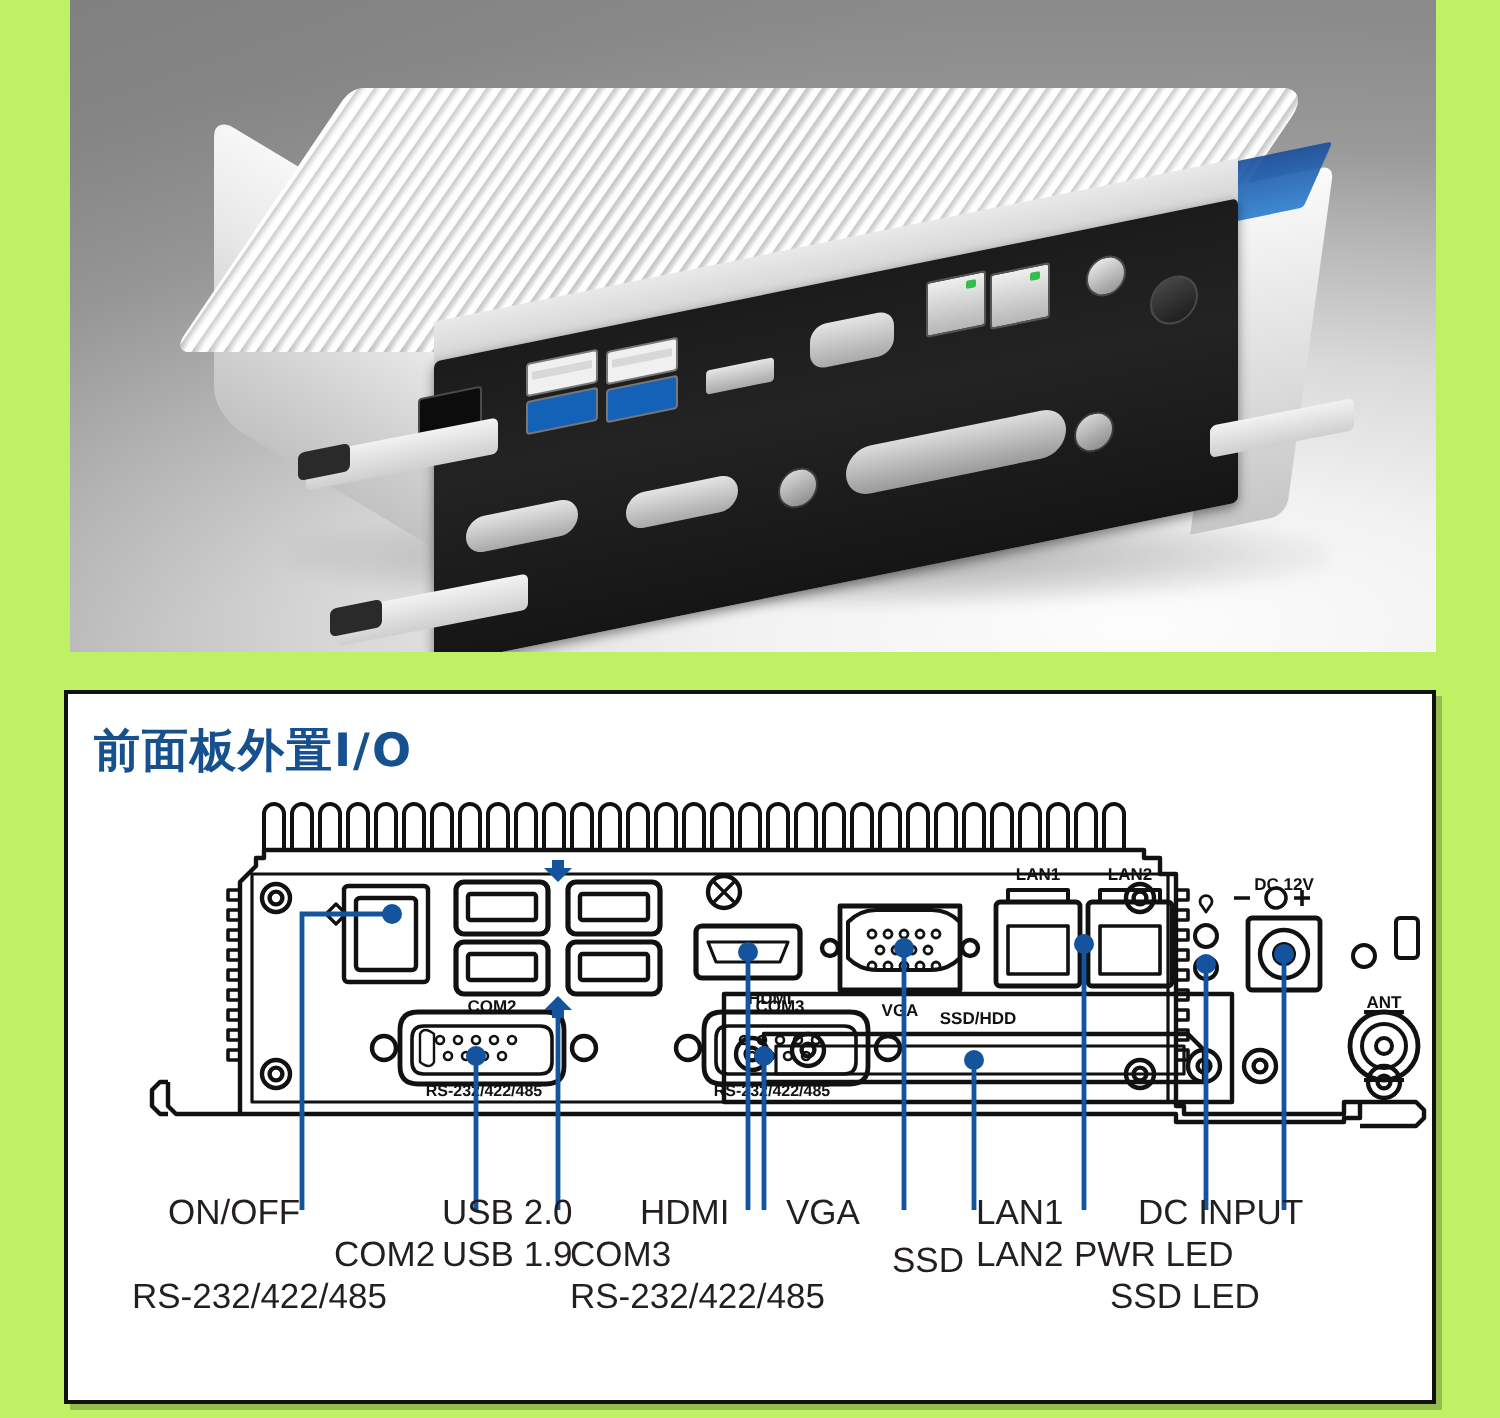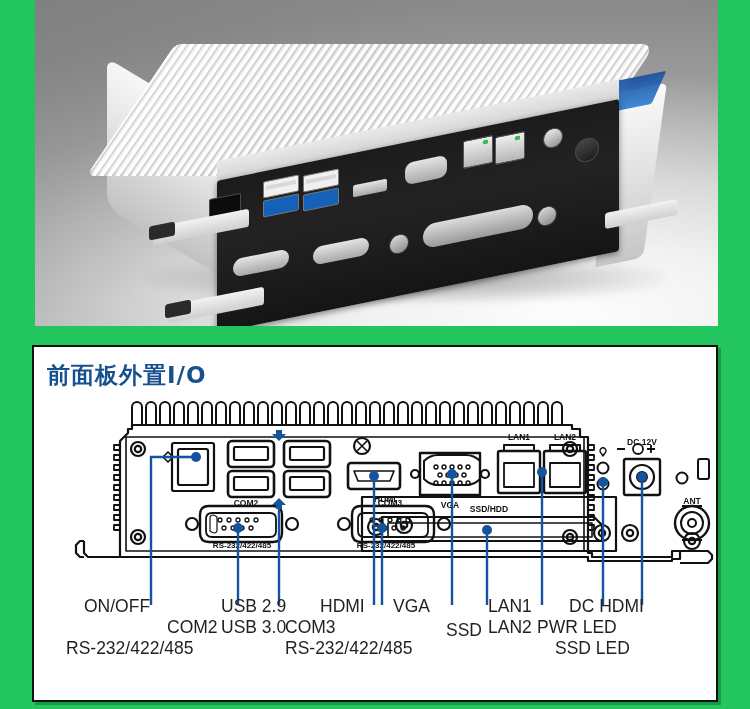--- a/index.html
+++ b/index.html
@@ -1,17 +1,17 @@
 <!DOCTYPE html>
 <html><head>
 <meta charset="utf-8">
 <style>
   html,body{margin:0;padding:0;background:#ffffff;}
   body{width:750px;height:709px;font-family:"Liberation Sans",sans-serif;overflow:hidden;}
-  .page{position:relative;width:750px;height:709px;background:#22c55e;}
+  .page{position:relative;width:750px;height:709px;background:#bef264;}
 
   
   .photo-wrap{position:absolute;left:35px;top:0px;width:683px;height:326px;overflow:hidden;}
   .photo-bg{position:absolute;inset:0;
     background:
       radial-gradient(130% 95% at 78% 96%, #fdfdfd 0%, #f2f2f2 22%, #d9d9d9 44%, #b9b9b9 62%, #9a9a9a 78%, #8a8a8a 100%);
   }
   .photo-bg2{position:absolute;inset:0;
     background:linear-gradient(160deg, rgba(120,120,120,.55) 0%, rgba(140,140,140,.25) 28%, rgba(255,255,255,0) 58%);
   }
@@ -374,26 +374,26 @@
       <circle cx="610" cy="132" r="5"></circle>
       <path d="M240,89 l7,7 l7,-7 l-4,0 l0,-4 l-6,0 l0,4 Z"></path>
       <path d="M240,160 l7,-7 l7,7 l-4,0 l0,4 l-6,0 l0,-4 Z"></path>
     </g>
   </svg>
   </div>
 
   <div class="lbl" style="left:84px;  top:597px;">ON/OFF</div>
   <div class="lbl" style="left:167px; top:618px;">COM2</div>
   <div class="lbl" style="left:66px;  top:639px;">RS-232/422/485</div>
-  <div class="lbl" style="left:221px; top:597px;">USB 2.9</div>
-  <div class="lbl" style="left:221px; top:618px;">USB 3.0</div>
+  <div class="lbl" style="left:221px; top:597px;">USB 2.0</div>
+  <div class="lbl" style="left:221px; top:618px;">USB 1.9</div>
   <div class="lbl" style="left:285px; top:618px;">COM3</div>
   <div class="lbl" style="left:285px; top:639px;">RS-232/422/485</div>
   <div class="lbl" style="left:320px; top:597px;">HDMI</div>
   <div class="lbl" style="left:393px; top:597px;">VGA</div>
   <div class="lbl" style="left:446px; top:621px;">SSD</div>
   <div class="lbl" style="left:488px; top:597px;">LAN1</div>
   <div class="lbl" style="left:488px; top:618px;">LAN2</div>
   <div class="lbl" style="left:537px; top:618px;">PWR LED</div>
   <div class="lbl" style="left:555px; top:639px;">SSD LED</div>
-  <div class="lbl" style="left:569px; top:597px;">DC HDMI</div>
+  <div class="lbl" style="left:569px; top:597px;">DC INPUT</div>
 
 </div>
 
 </body></html>

